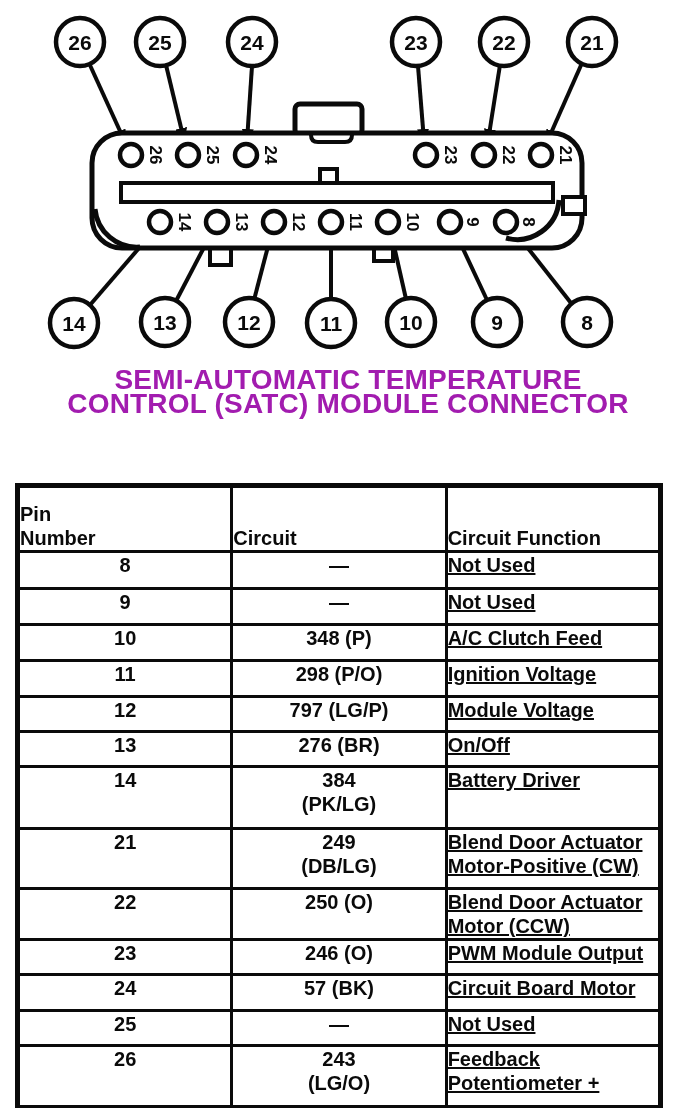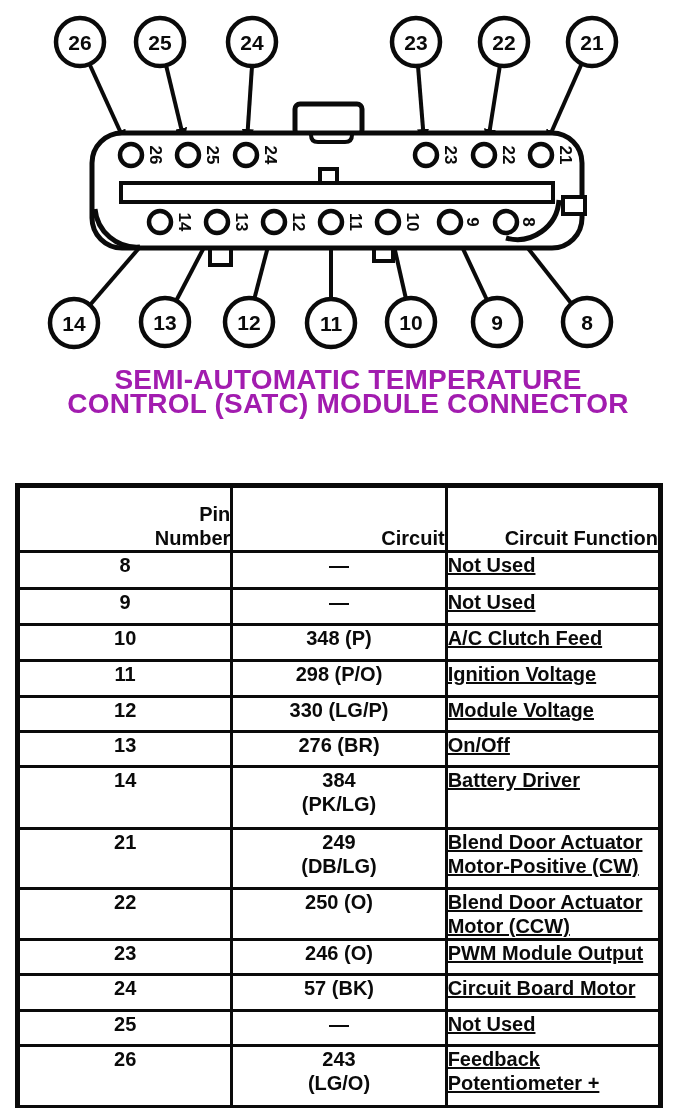--- a/index.html
+++ b/index.html
@@ -42,21 +42,21 @@
   table.pinout th, table.pinout td{
     font-weight:bold;
     font-size:20px;
     line-height:24px;
     padding:0;
     white-space:pre-line;
     color:#0a0a0a;
   }
   th.h-pin, th.h-circuit, th.h-func{
     vertical-align:bottom;
-    text-align:right;
+    text-align:left;
     padding-bottom:8px;
     height:62px;
   }
   td.c-pin{width:143px;text-align:center;vertical-align:top;padding-top:5px;}
   td.c-circuit{width:139px;text-align:center;vertical-align:top;padding-top:5px;}
   td.c-func{text-align:left;vertical-align:top;padding-top:5px;padding-left:12px;padding-right:4px;text-decoration:underline;}
 </style>
 </head>
 <body>
 
@@ -223,21 +223,21 @@
         <td class="c-circuit">348 (P)</td>
         <td class="c-func">A/C Clutch Feed</td>
       </tr>
       <tr style="height:36px">
         <td class="c-pin">11</td>
         <td class="c-circuit">298 (P/O)</td>
         <td class="c-func">Ignition Voltage</td>
       </tr>
       <tr style="height:35px">
         <td class="c-pin">12</td>
-        <td class="c-circuit">330 (LG/P)</td>
+        <td class="c-circuit">797 (LG/P)</td>
         <td class="c-func">Module Voltage</td>
       </tr>
       <tr style="height:35px">
         <td class="c-pin">13</td>
         <td class="c-circuit">276 (BR)</td>
         <td class="c-func">On/Off</td>
       </tr>
       <tr style="height:62px">
         <td class="c-pin">14</td>
         <td class="c-circuit">384

